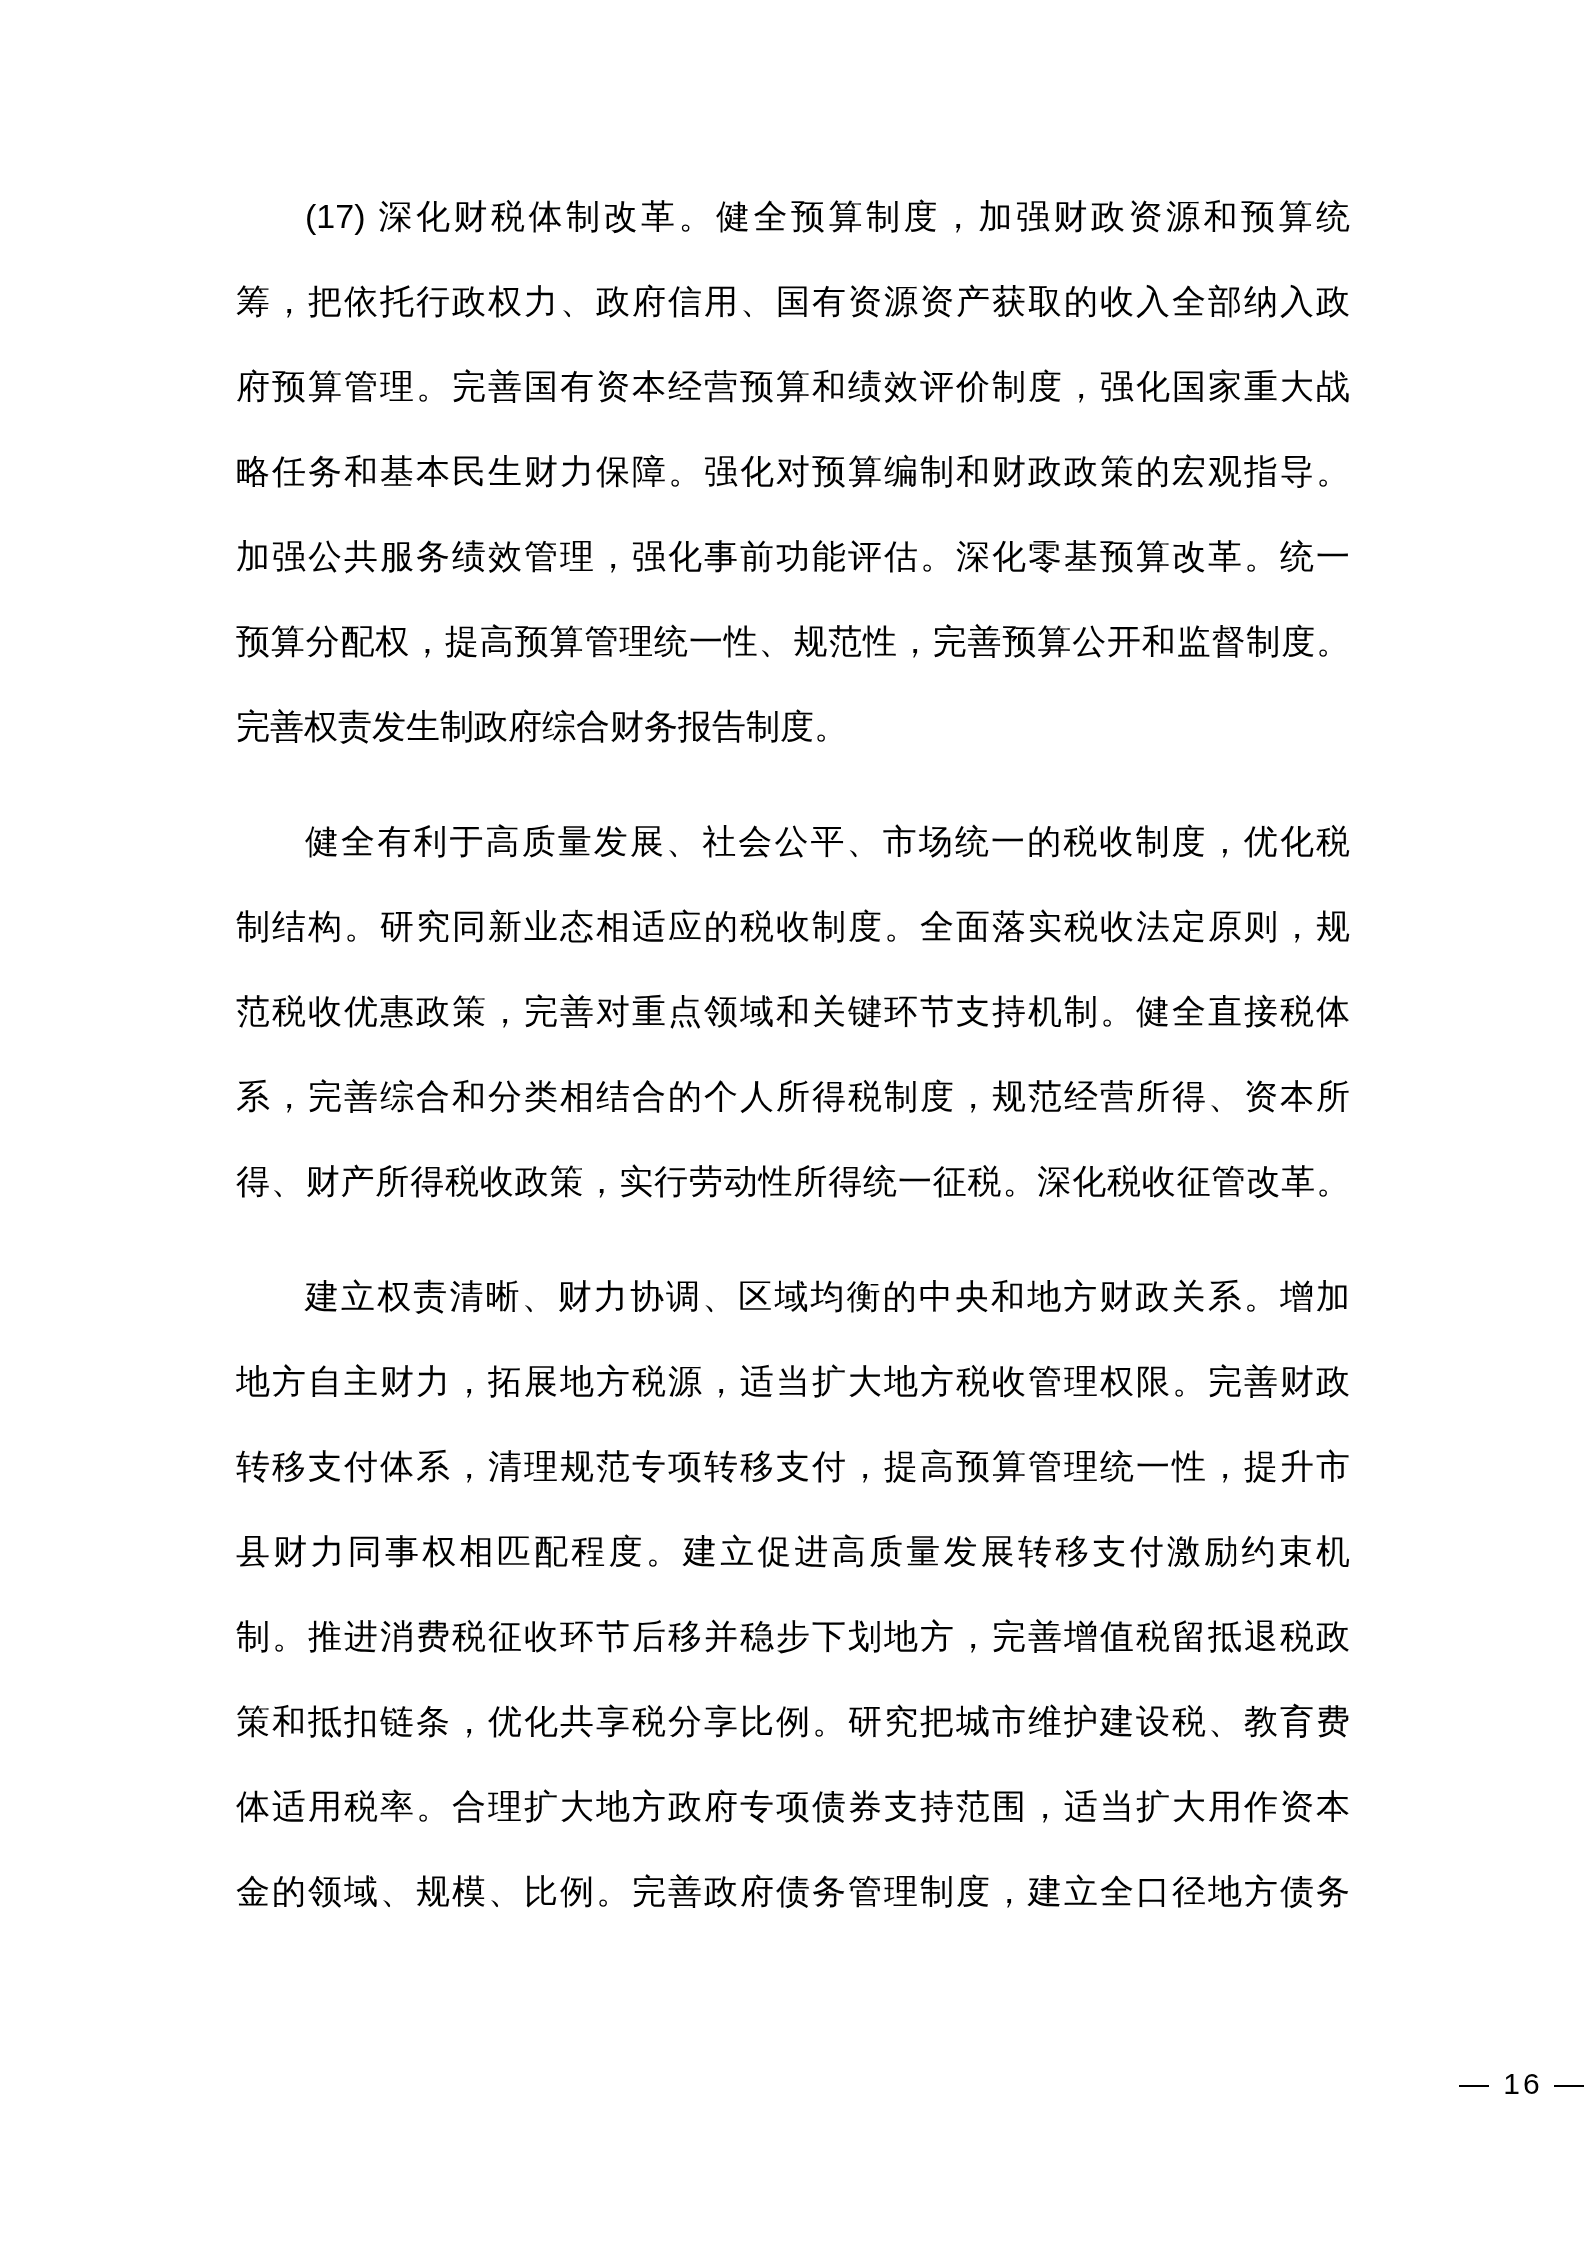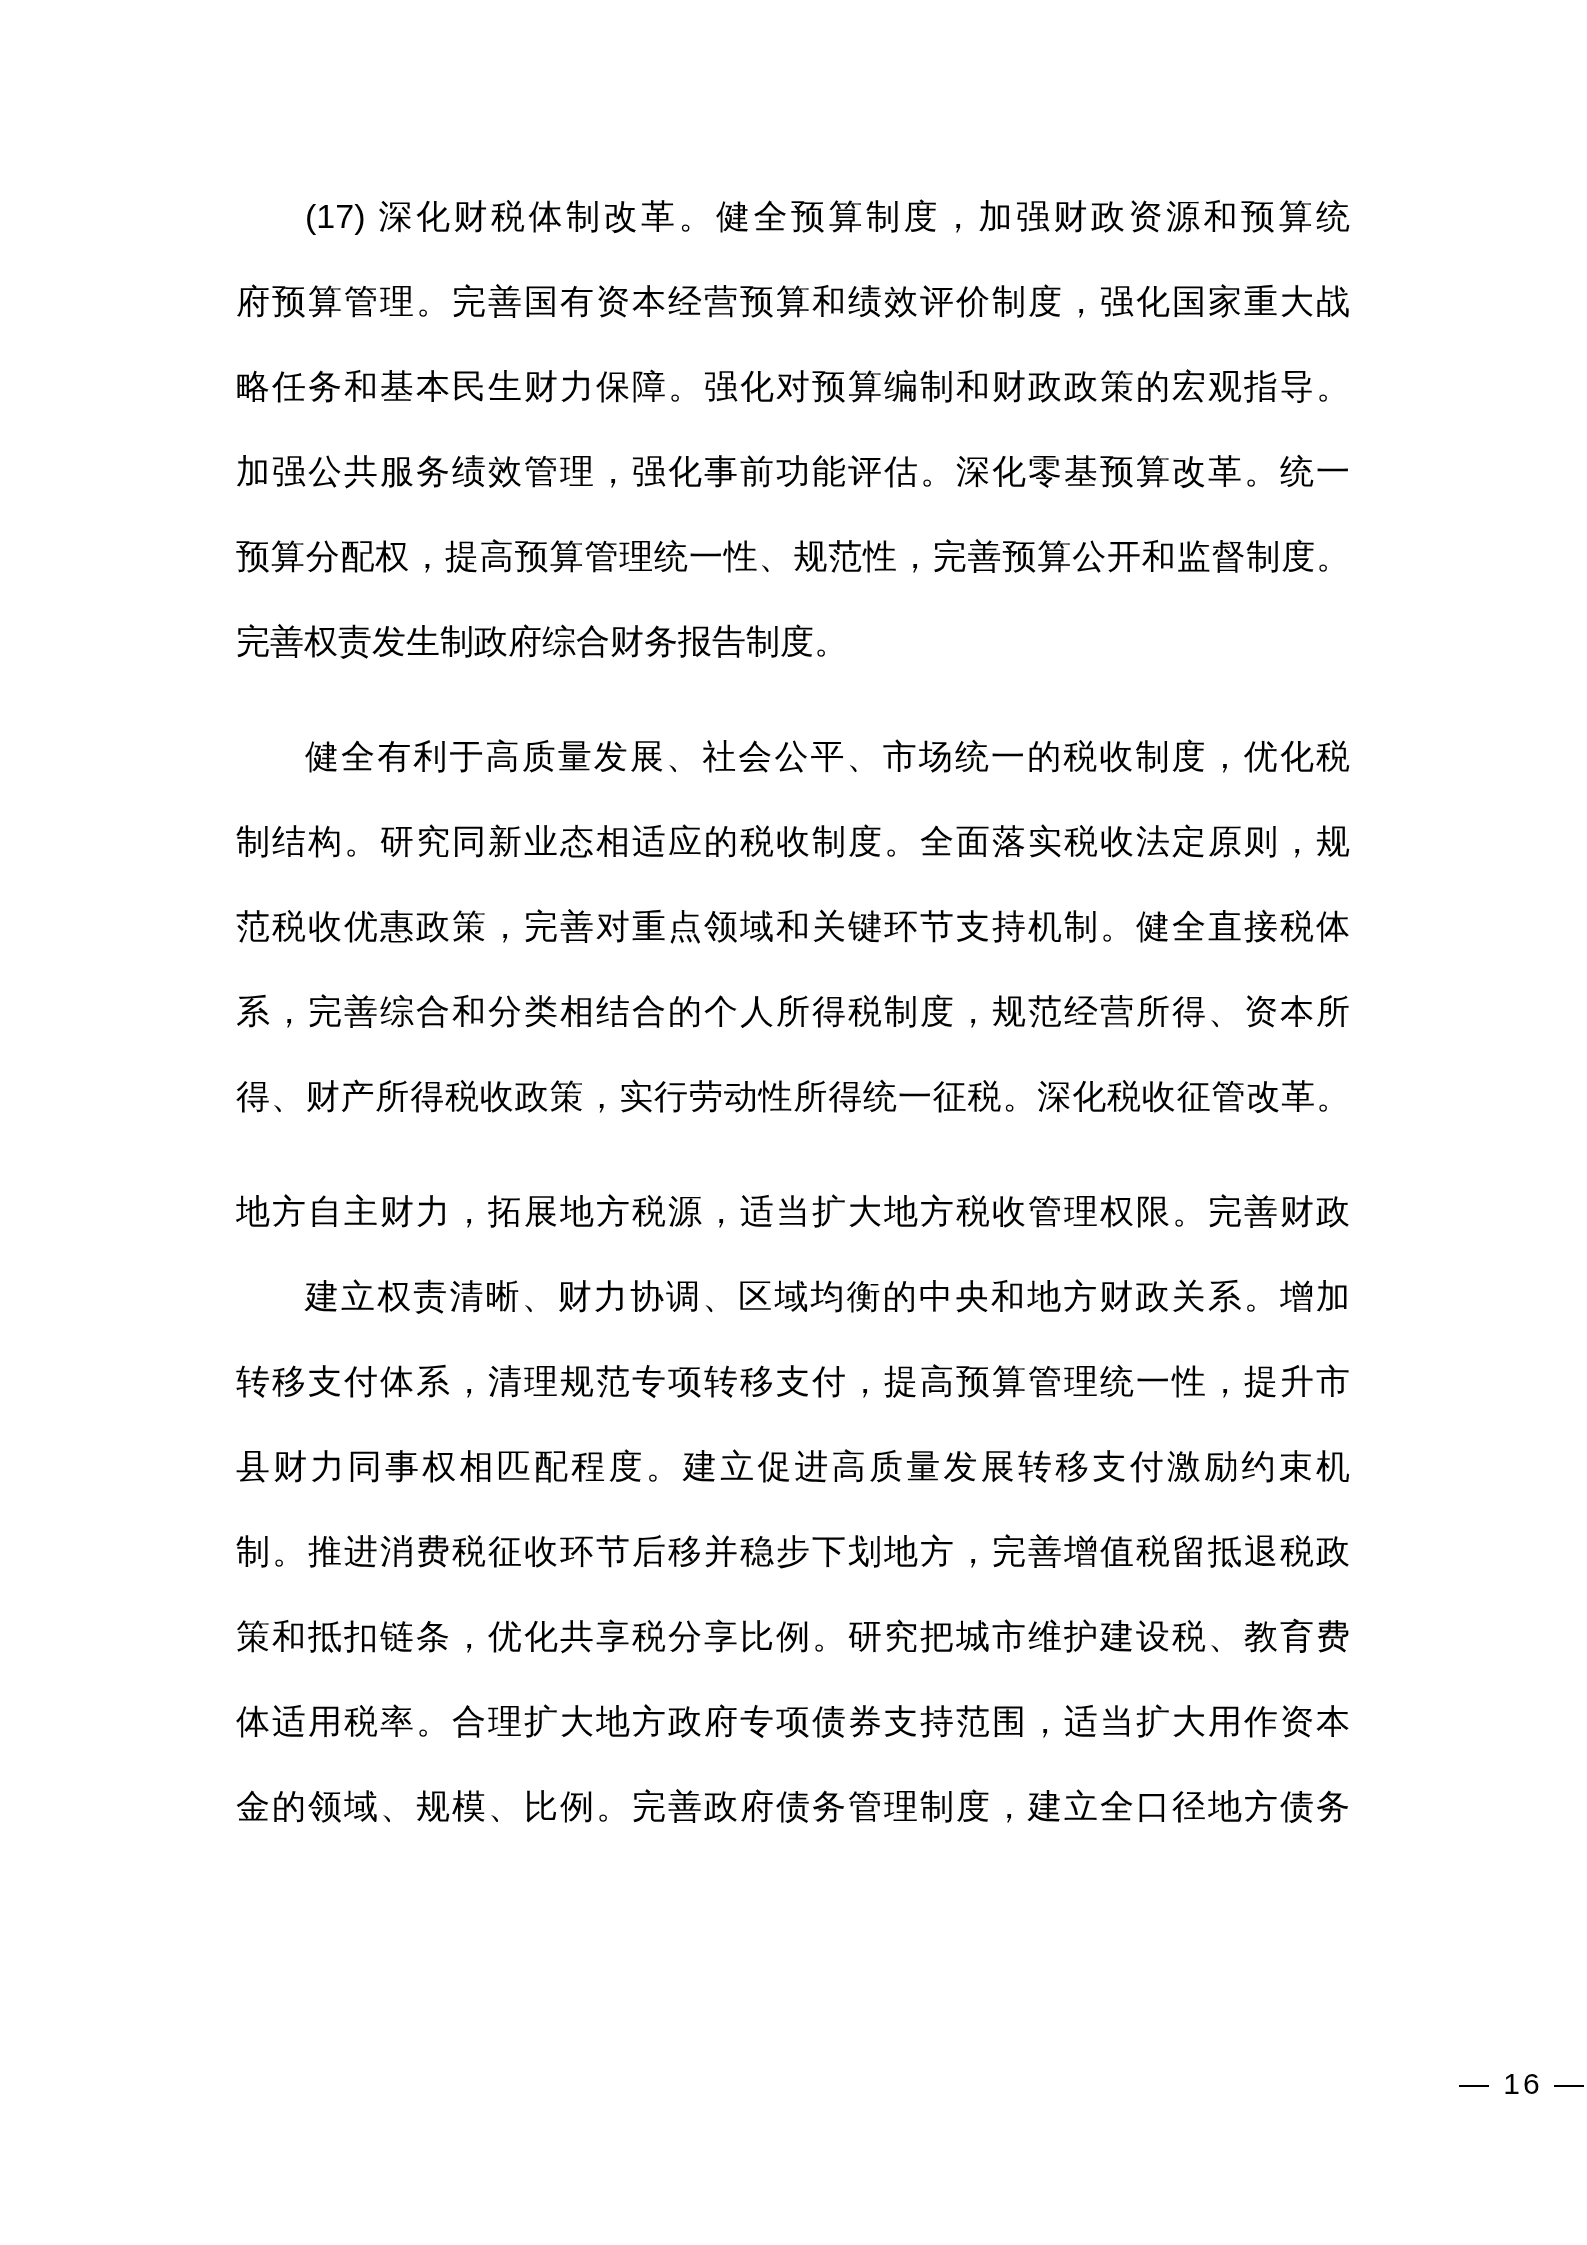--- a/index.html
+++ b/index.html
@@ -61,38 +61,39 @@
 </style>
 </head>
 <body>
 
 <div class="page">
 
   <main class="content">
 
     <section class="para">
       <div class="line indent">(17) 深化财税体制改革。健全预算制度，加强财政资源和预算统</div>
+      <div class="line">筹，把依托行政权力、政府信用、国有资源资产获取的收入全部纳入政</div>
       <div class="line">府预算管理。完善国有资本经营预算和绩效评价制度，强化国家重大战</div>
       <div class="line">略任务和基本民生财力保障。强化对预算编制和财政政策的宏观指导。</div>
       <div class="line">加强公共服务绩效管理，强化事前功能评估。深化零基预算改革。统一</div>
       <div class="line">预算分配权，提高预算管理统一性、规范性，完善预算公开和监督制度。</div>
       <div class="line flush">完善权责发生制政府综合财务报告制度。</div>
     </section>
 
     <section class="para">
       <div class="line indent">健全有利于高质量发展、社会公平、市场统一的税收制度，优化税</div>
       <div class="line">制结构。研究同新业态相适应的税收制度。全面落实税收法定原则，规</div>
       <div class="line">范税收优惠政策，完善对重点领域和关键环节支持机制。健全直接税体</div>
       <div class="line">系，完善综合和分类相结合的个人所得税制度，规范经营所得、资本所</div>
       <div class="line">得、财产所得税收政策，实行劳动性所得统一征税。深化税收征管改革。</div>
     </section>
 
     <section class="para">
+      <div class="line indent">建立权责清晰、财力协调、区域均衡的中央和地方财政关系。增加</div>
       <div class="line">地方自主财力，拓展地方税源，适当扩大地方税收管理权限。完善财政</div>
-      <div class="line indent">建立权责清晰、财力协调、区域均衡的中央和地方财政关系。增加</div>
       <div class="line">转移支付体系，清理规范专项转移支付，提高预算管理统一性，提升市</div>
       <div class="line">县财力同事权相匹配程度。建立促进高质量发展转移支付激励约束机</div>
       <div class="line">制。推进消费税征收环节后移并稳步下划地方，完善增值税留抵退税政</div>
       <div class="line">策和抵扣链条，优化共享税分享比例。研究把城市维护建设税、教育费</div>
       <div class="line">体适用税率。合理扩大地方政府专项债券支持范围，适当扩大用作资本</div>
       <div class="line">金的领域、规模、比例。完善政府债务管理制度，建立全口径地方债务</div>
     </section>
 
   </main>
 

